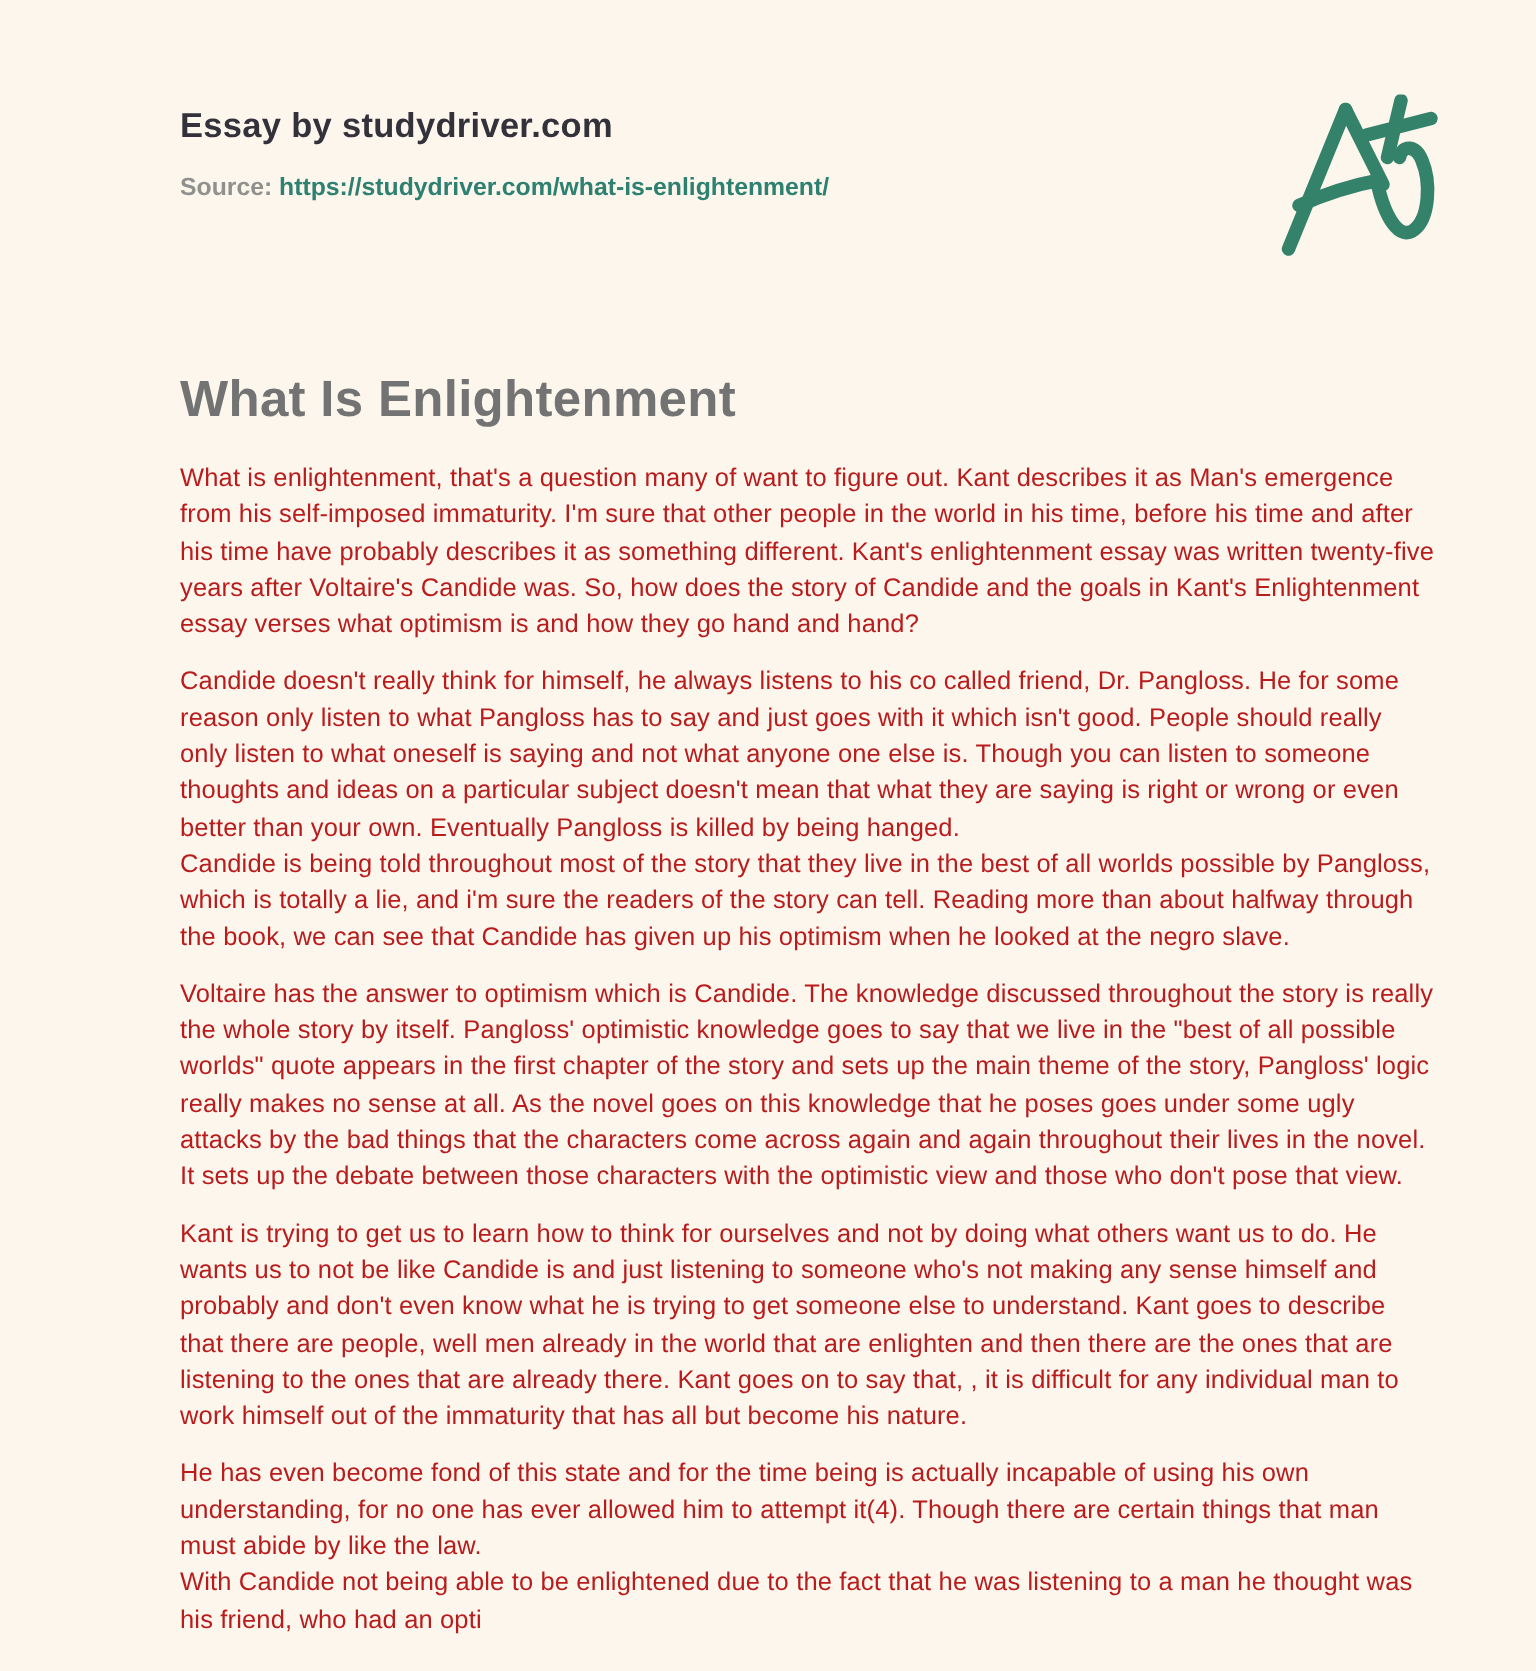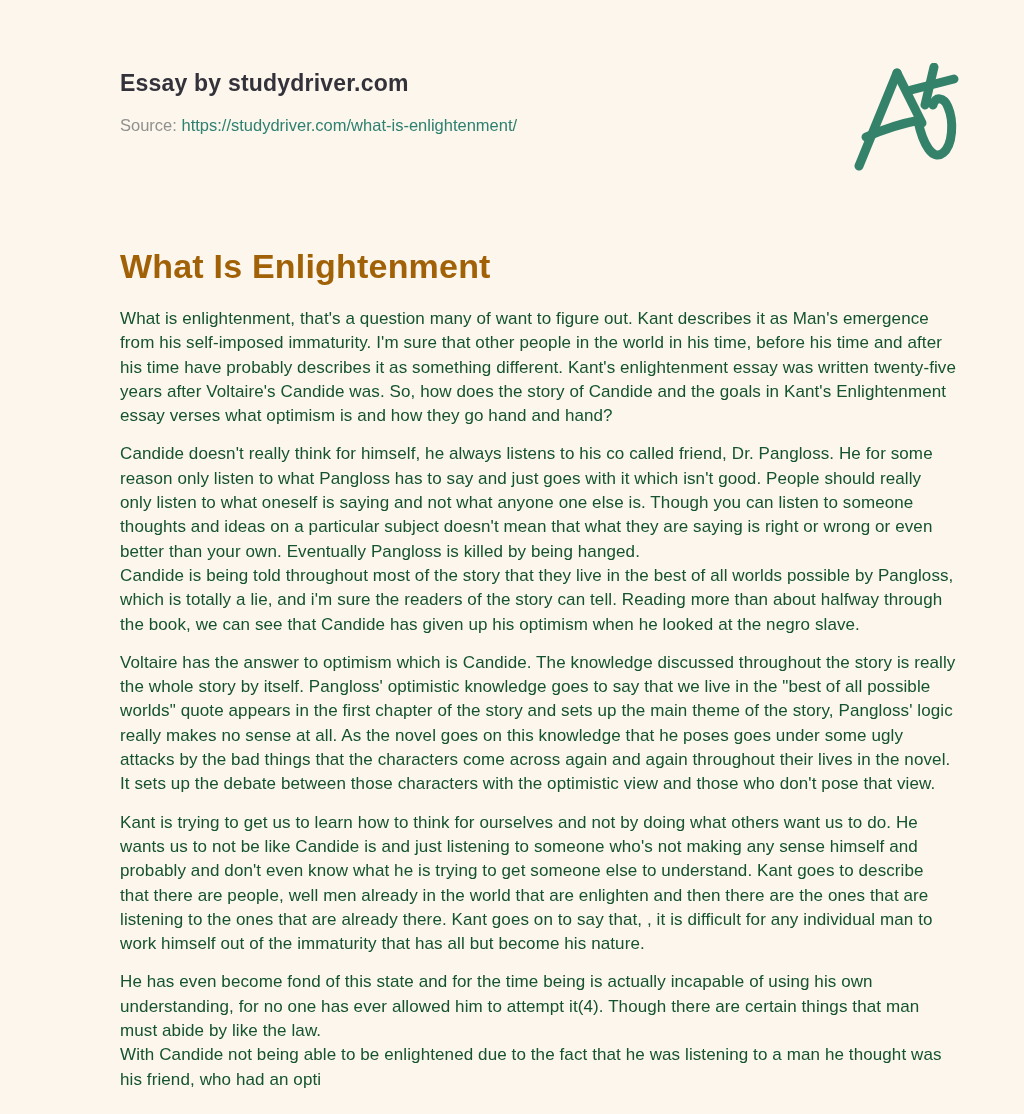--- a/index.html
+++ b/index.html
@@ -20,46 +20,47 @@
   .doc-header-title {
     font-size: 23px;
     font-weight: 700;
     color: #33323a;
     letter-spacing: 0.2px;
   }
   .source-line {
     margin-top: 19px;
     font-size: 16.5px;
     color: #90908d;
+    font-weight: bold;
   }
   .source-link {
     color: #2e8070;
     text-decoration: none;
     cursor: pointer;
   }
   .logo {
     position: absolute;
     top: 63px;
     right: 88px;
     width: 106px;
     height: 108px;
   }
   .essay-title {
     margin-top: 112px;
     font-size: 34px;
     font-weight: 600;
-    color: #a16207;
+    color: #737373;
     letter-spacing: 0.2px;
   }
   .article {
     margin-top: 21px;
     width: 836px;
     font-size: 17px;
     line-height: 24.3px;
-    color: #14532d;
+    color: #b91c1c;
     letter-spacing: 0.1px;
   }
   .article p { margin-bottom: 14px; }
 </style>
 </head>
 <body>
 
 <div class="page">
 
   <div class="doc-header-title">Essay by studydriver.com</div>

